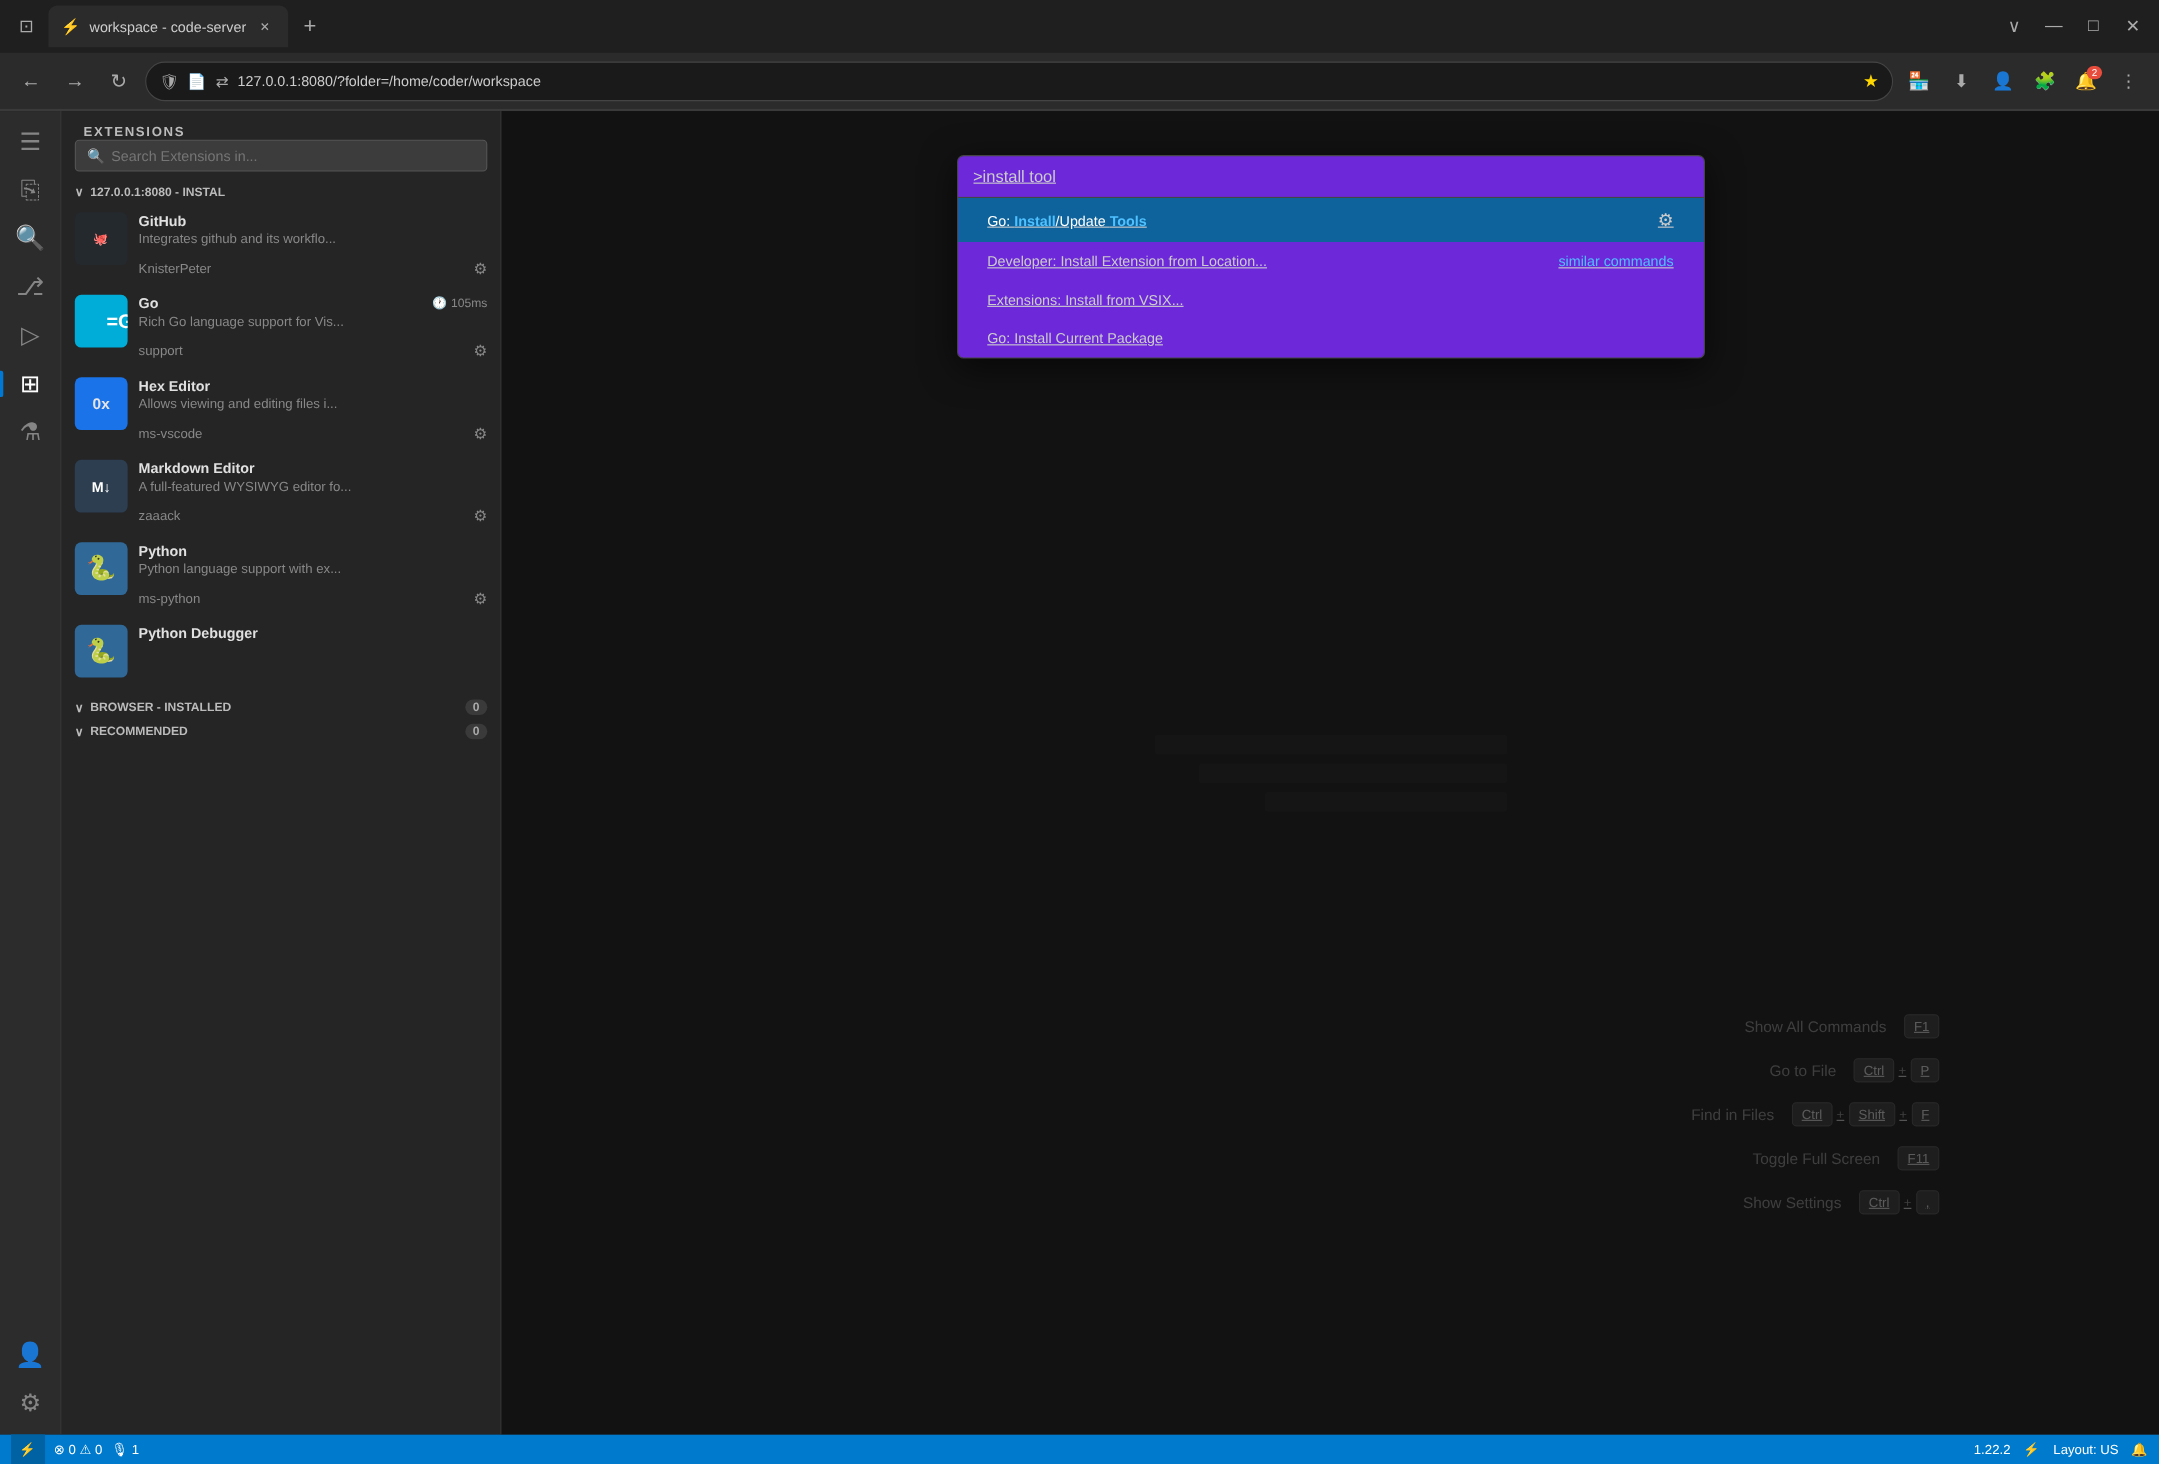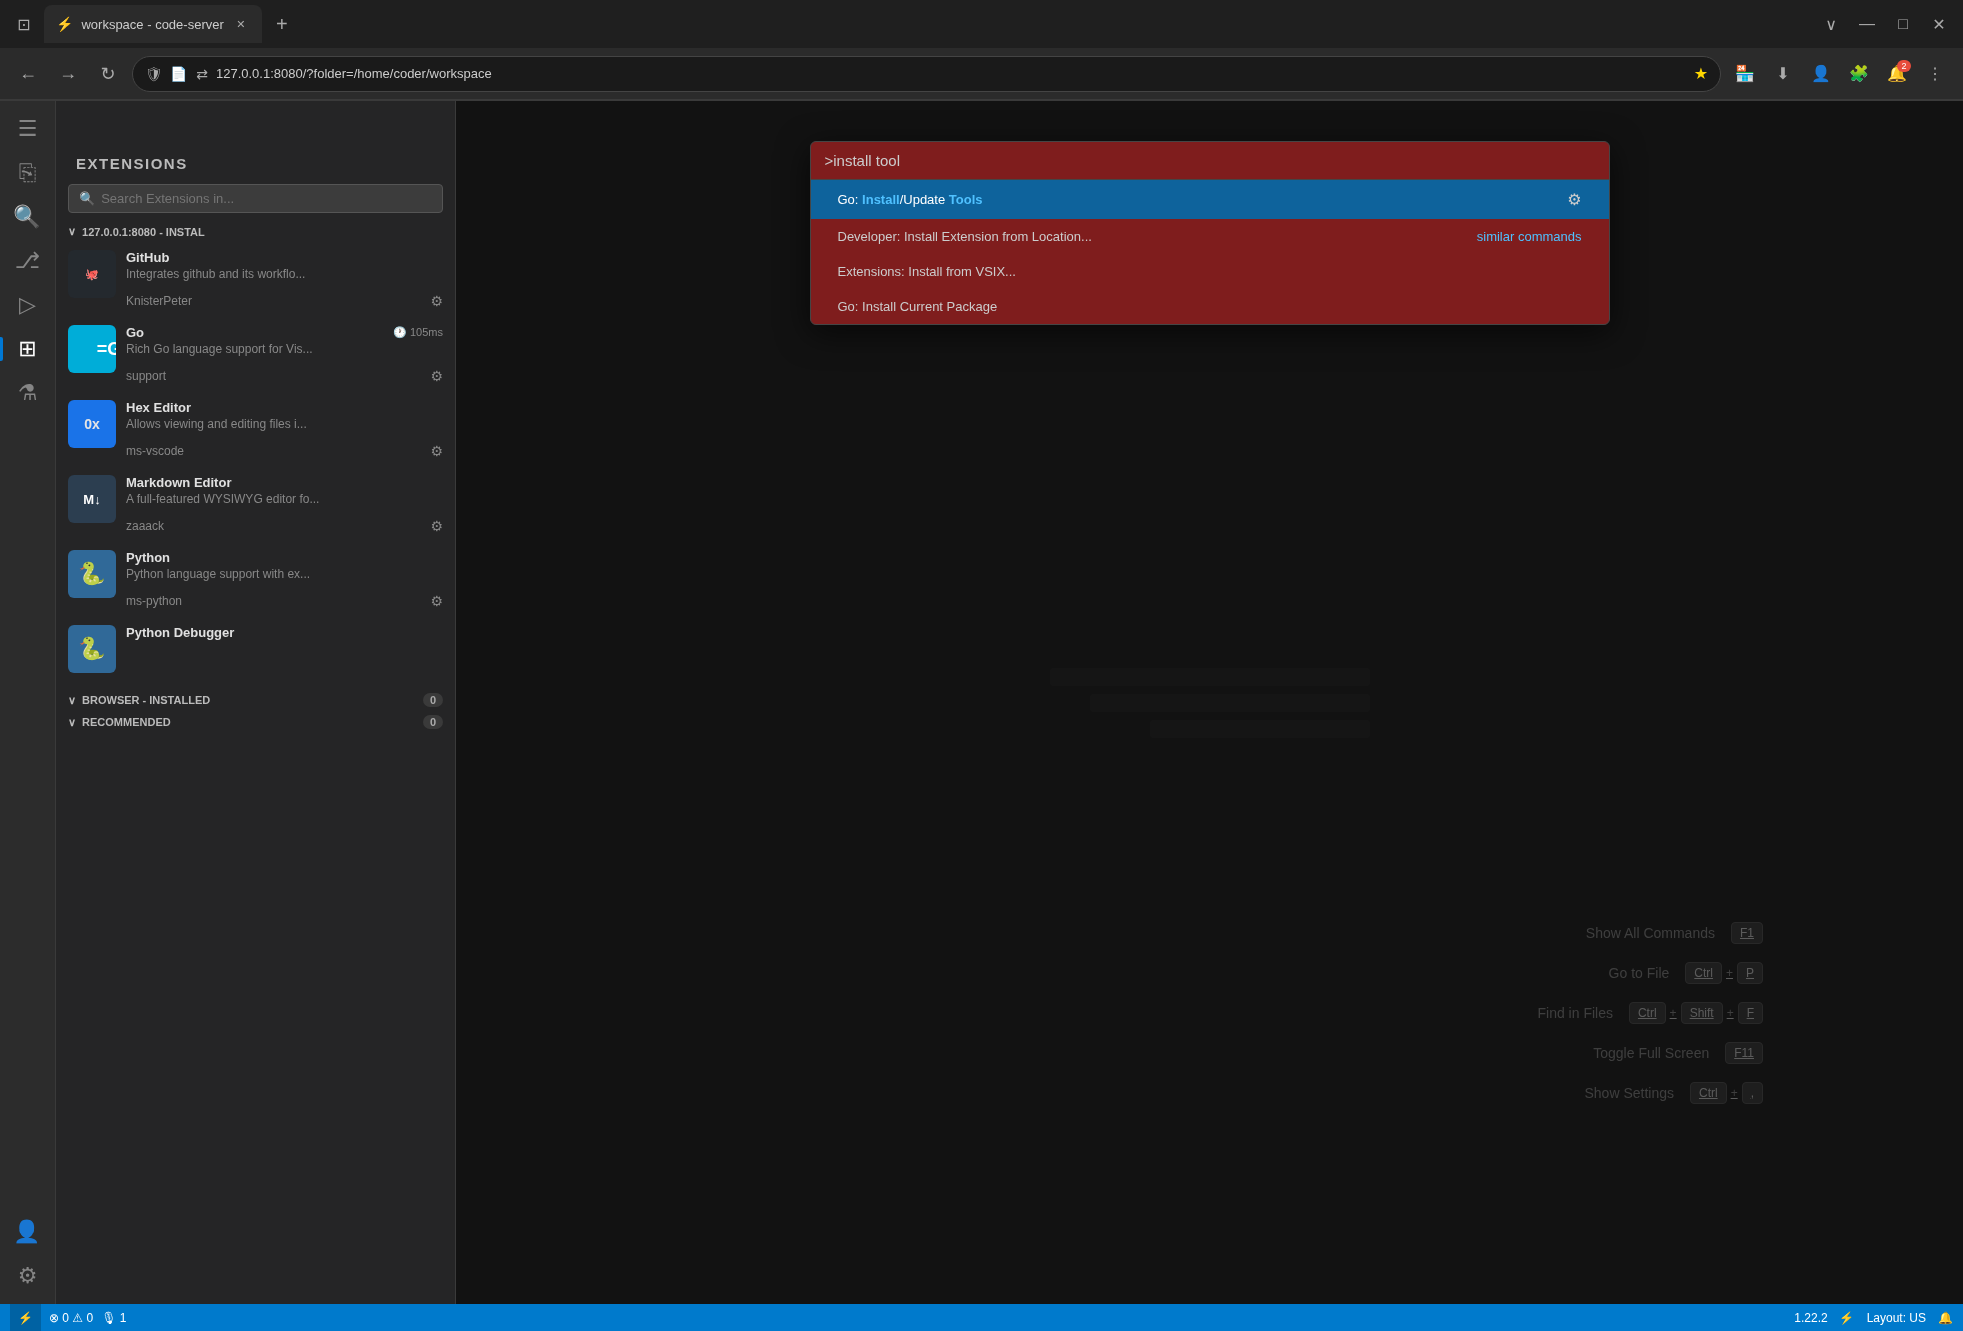--- a/index.html
+++ b/index.html
@@ -150,27 +150,26 @@
     
     .sidebar {
       width: 400px;
       background: #252526;
       border-right: 1px solid #3a3a3a;
       display: flex;
       flex-direction: column;
       overflow: hidden;
     }
     .sidebar-header {
-      padding: 12px 20px 12px;
-      font-size: 15px;
+      padding: 12px 20px 0;
+      font-size: 12px;
       font-weight: 700;
       letter-spacing: 1.5px;
       color: #bbbbbb;
       text-transform: uppercase;
-      margin-top: 42px;
     }
     .sidebar-search {
       margin: 0 12px 8px;
       background: #3c3c3c;
       border: 1px solid #555;
       border-radius: 4px;
       padding: 6px 10px;
       color: #ccc;
       font-size: 13px;
       display: flex; align-items: center; gap: 6px;
@@ -272,26 +271,27 @@
       top: 0; left: 0; right: 0; bottom: 0;
       background: rgba(0,0,0,0.4);
       display: flex;
       flex-direction: column;
       align-items: center;
       padding-top: 40px;
       z-index: 100;
     }
 
     .command-palette {
-      width: 800px;
-      background: #7f1d1d;
+      width: 680px;
+      background: #6d28d9;
       border: 1px solid #454545;
       border-radius: 6px;
       box-shadow: 0 8px 32px rgba(0,0,0,0.6);
       overflow: hidden;
+      text-decoration: underline;
     }
 
     .command-input-row {
       display: flex; align-items: center;
       padding: 10px 14px;
       border-bottom: 1px solid #454545;
     }
     .command-input {
       flex: 1;
       background: transparent;

